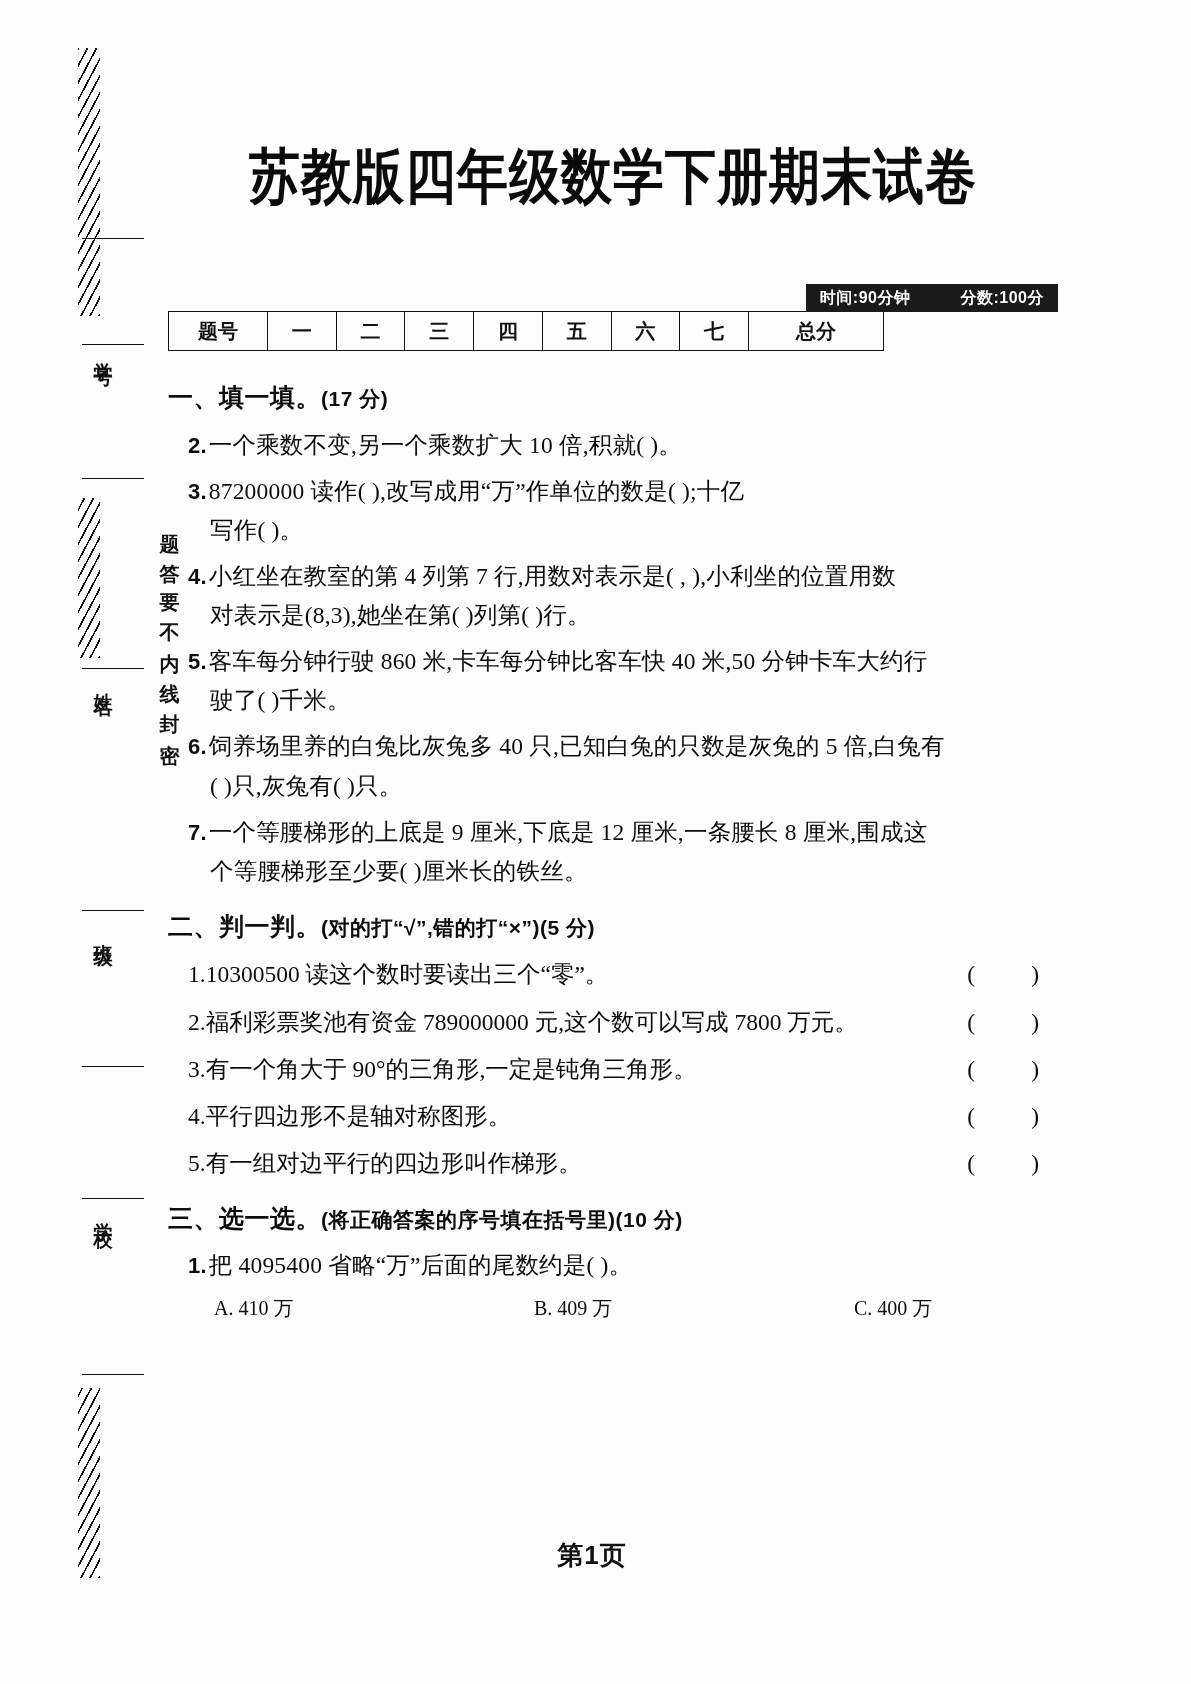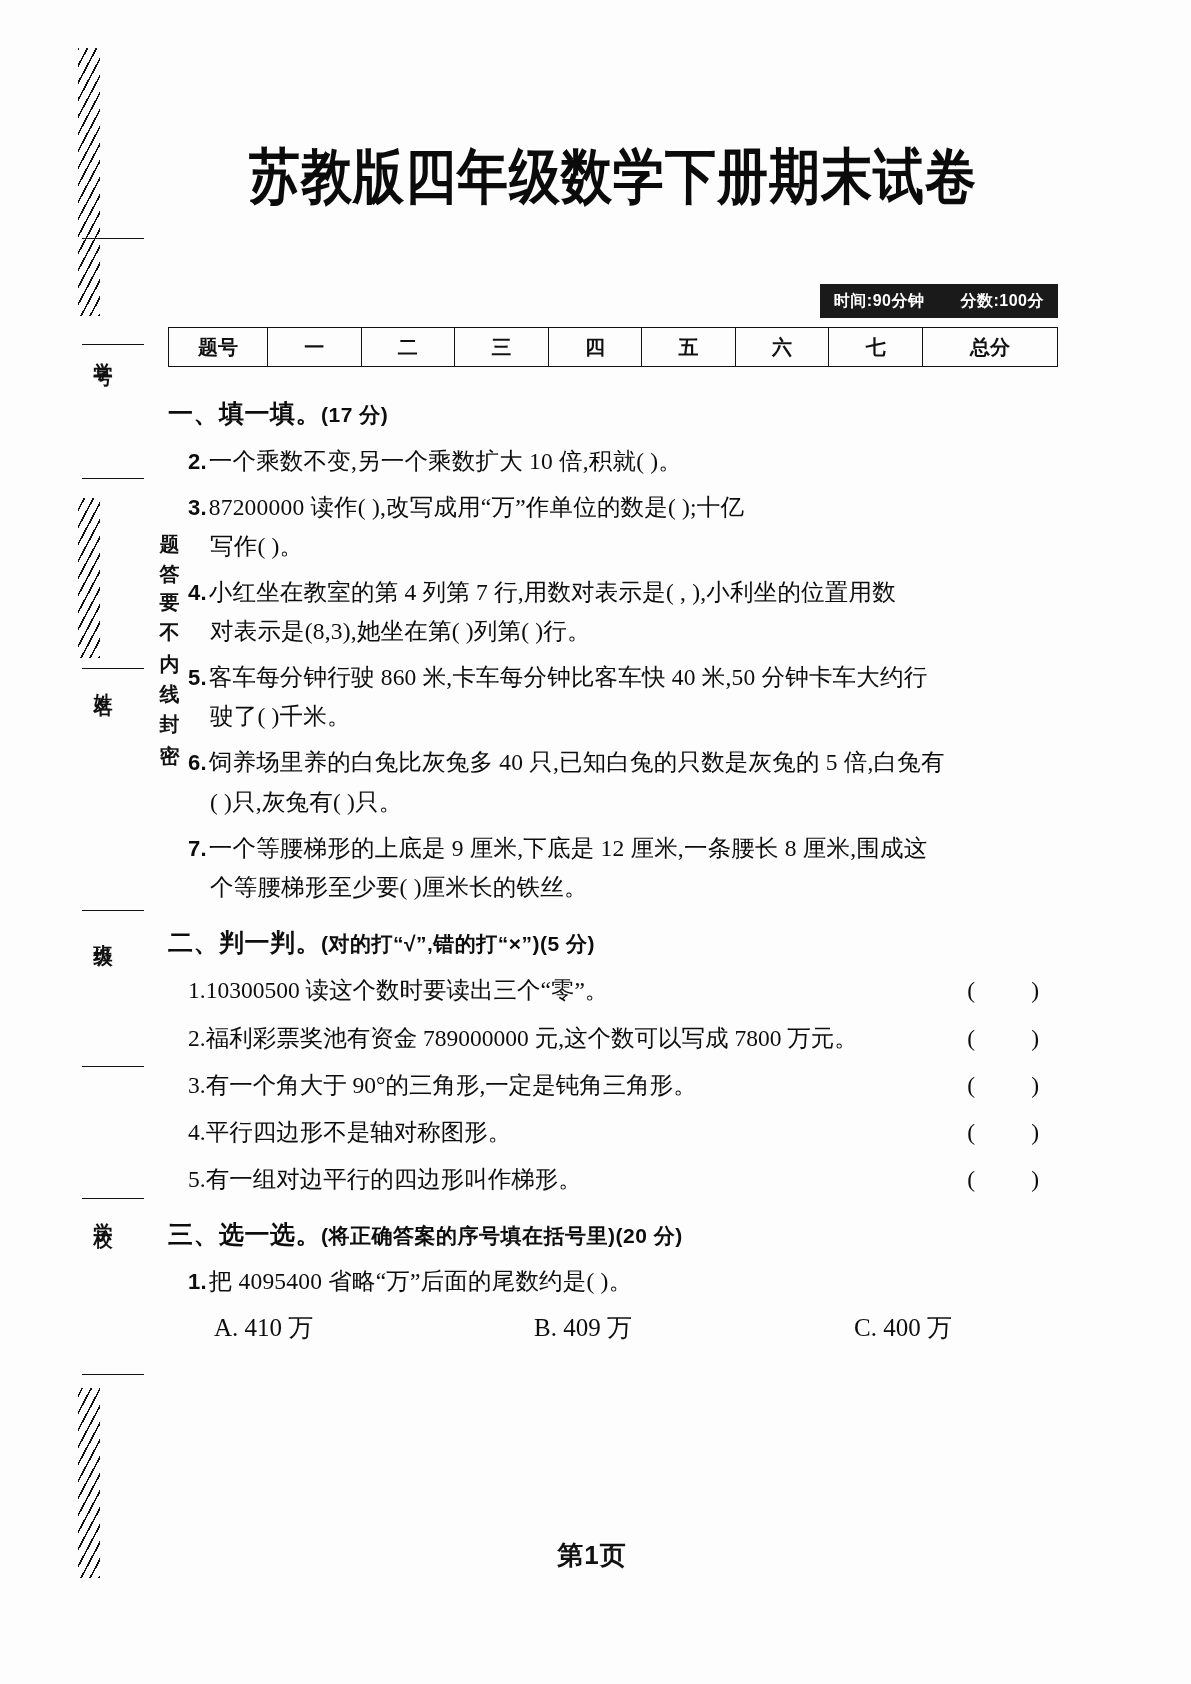--- a/index.html
+++ b/index.html
@@ -99,39 +99,39 @@
   
   #info-banner {
     position: relative;
     margin: 84px 0 0 0;
     height: 25px;
   }
   #info-banner-inner {
     position: absolute;
     right: 0;
     top: 0;
-    height: 34px;
+    height: 28px;
     background: #1a1a1a;
     color: #ffffff;
     display: flex;
     align-items: center;
-    gap: 36px;
+    gap: 50px;
     padding: 0 14px;
     font-family: "Liberation Sans", "DejaVu Sans", sans-serif;
     font-weight: 700;
     font-size: 16px;
     letter-spacing: 0.5px;
     white-space: nowrap;
   }
 
   
   #score-table {
     border-collapse: collapse;
-    width: 890px;
-    margin-top: 18px;
+    width: 716px;
+    margin-top: 2px;
     table-layout: fixed;
   }
   #score-table td {
     border: 1.6px solid #111;
     height: 36px;
     text-align: center;
     vertical-align: middle;
     font-family: "Liberation Sans", "DejaVu Sans", sans-serif;
     font-weight: 700;
     font-size: 20px;
@@ -211,21 +211,21 @@
     display: inline-block;
     padding: 0 3px;
     font-size: 21px;
   }
 
   
   .options {
     display: flex;
     margin: 8px 0 0 0;
     padding-left: 46px;
-    font-size: 25px;
+    font-size: 20px;
   }
   .options .opt { width: 320px; white-space: nowrap; }
   .options .opt:last-child { width: auto; }
 
   
   #footer {
     position: absolute;
     left: 0;
     top: 1538px;
     width: 1184px;
@@ -346,21 +346,21 @@
       <div class="tf-row">
         <span class="tf-text"><span class="num">4.</span><span>平行四边形不是轴对称图形。</span></span>
         <span class="tf-bracket">(        )</span>
       </div>
       <div class="tf-row">
         <span class="tf-text"><span class="num">5.</span><span>有一组对边平行的四边形叫作梯形。</span></span>
         <span class="tf-bracket">(        )</span>
       </div>
 
       <div class="section-head">
-        <span>三、选一选。</span><span class="hint">(将正确答案的序号填在括号里)(20 分)</span>
+        <span>三、选一选。</span><span class="hint">(将正确答案的序号填在括号里)(10 分)</span>
       </div>
 
       <div class="q">
         <span class="num">1.</span><span>把 4095400 省略“万”后面的尾数约是(        )。</span>
       </div>
       <div class="options">
         <span class="opt">A. 410 万</span>
         <span class="opt">B. 409 万</span>
         <span class="opt">C. 400 万</span>
       </div>

